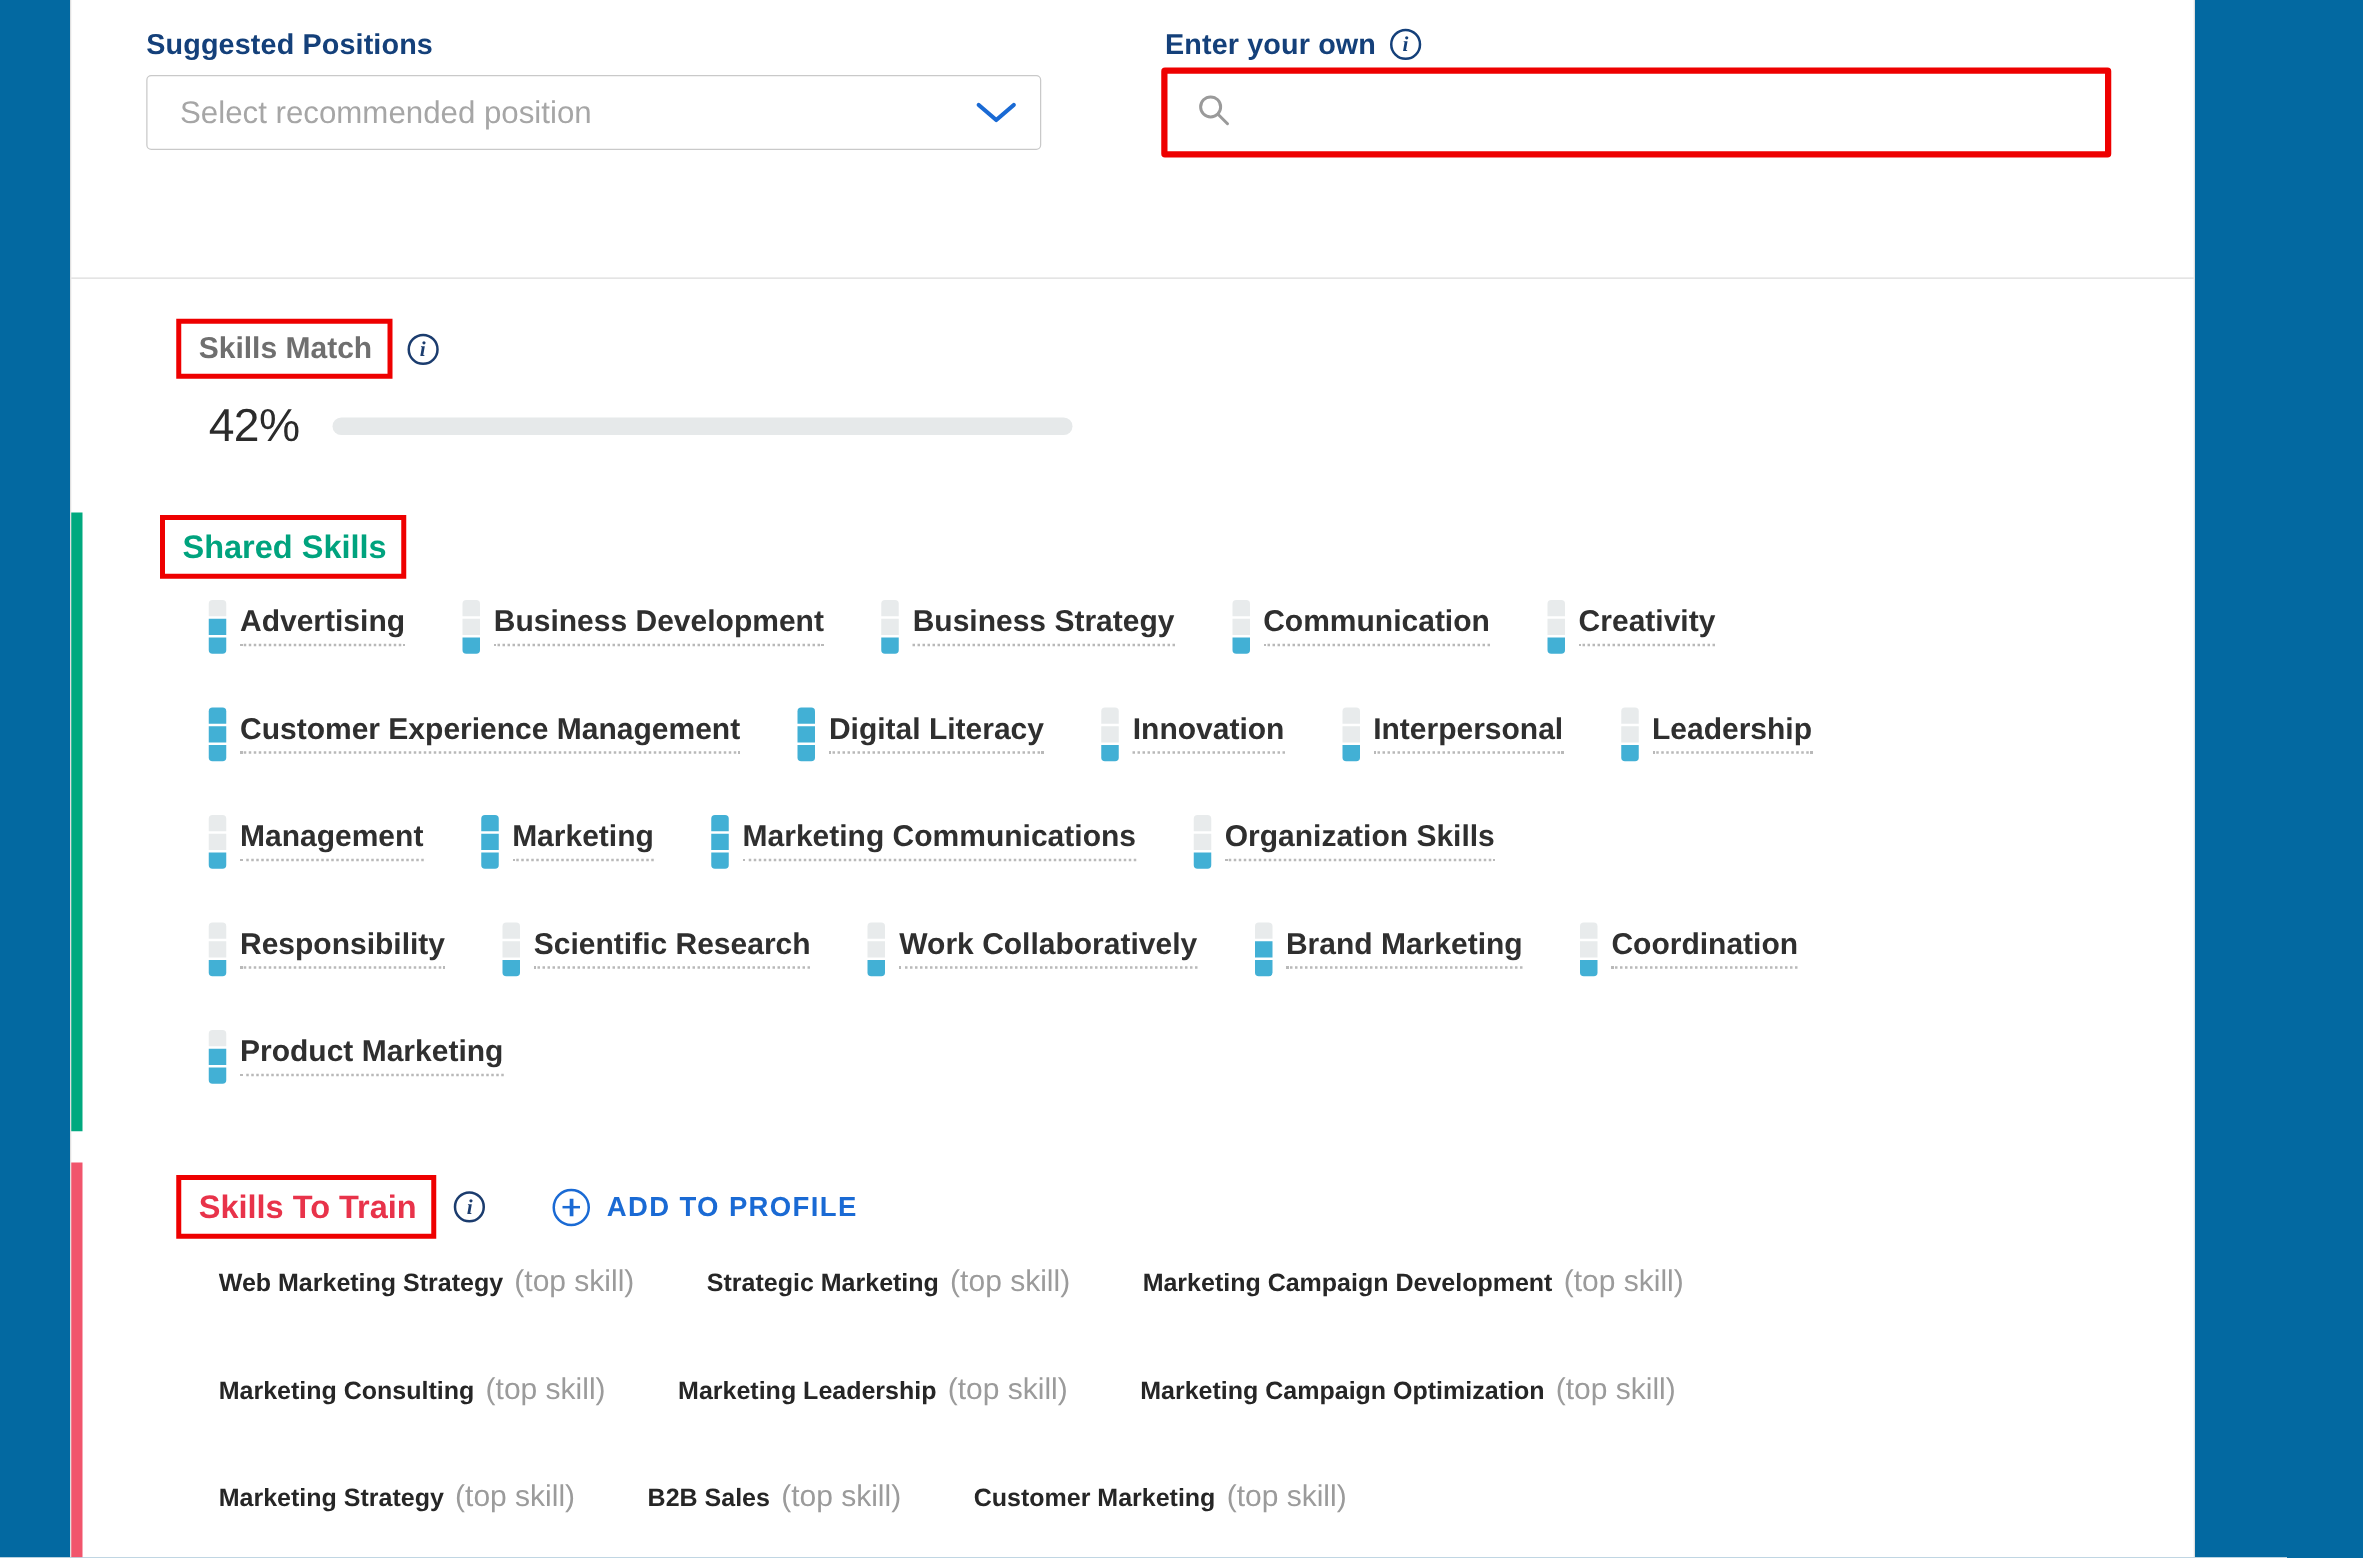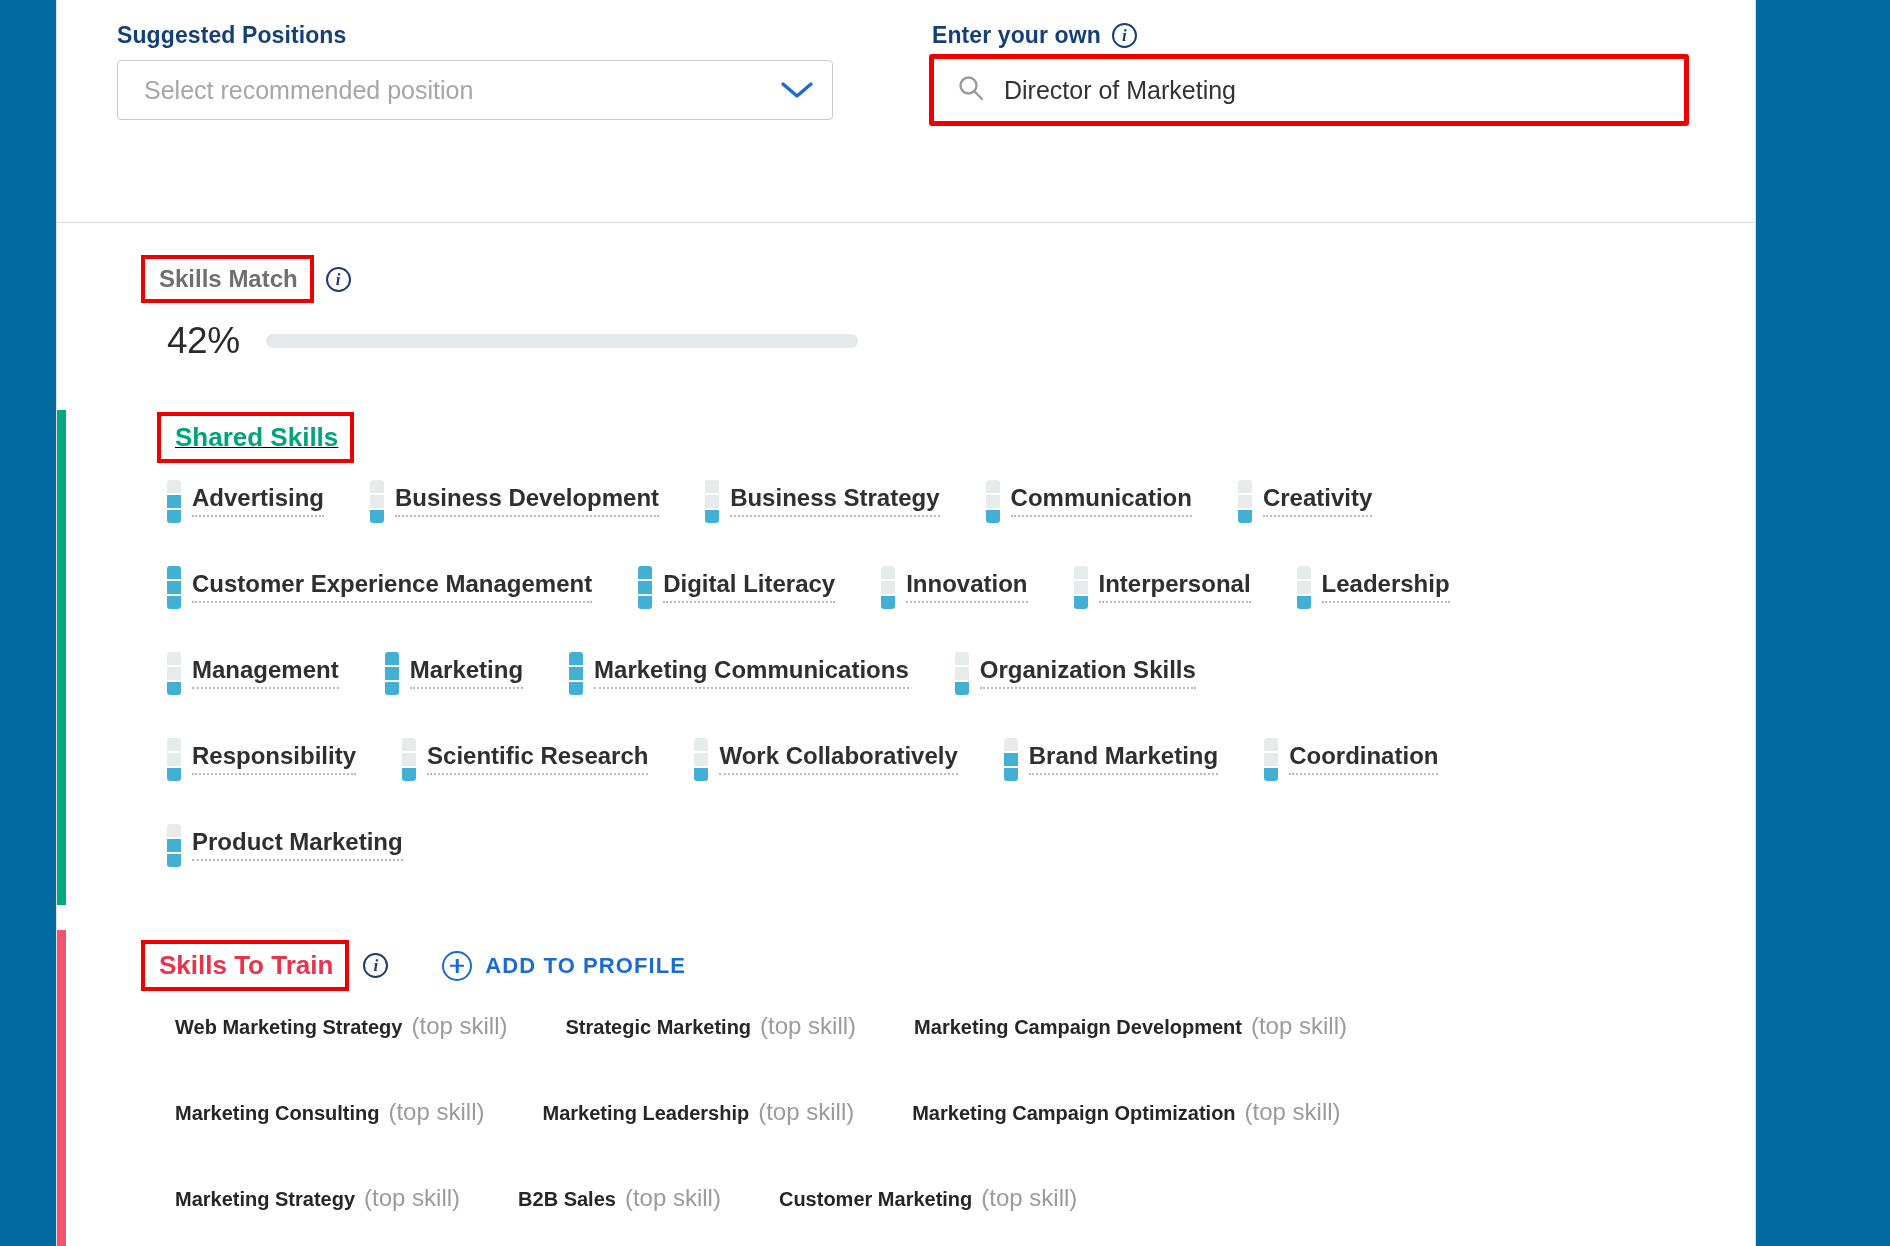--- a/index.html
+++ b/index.html
@@ -127,21 +127,21 @@
   }
   .bar-fill { height: 100%; background: #07b894; border-radius: 7px; }
 
   
   .rail { position: absolute; left: 0px; width: 9px; }
   .rail-green { top: 410px; height: 495px; background: #00a97f; }
   .rail-pink  { top: 930px; height: 316px; background: #f1556c; }
 
   
   .sec-hd { position: absolute; display: flex; align-items: center; gap: 14px; }
-  .sec-hd-shared { left: 100px; top: 412px; text-decoration: underline; }
+  .sec-hd-shared { left: 71px; top: 412px; }
   .sec-hd-train  { left: 84px; top: 940px; }
   .sec-title { font-weight: bold; font-size: 26px; }
   .sec-title.green { color: #00a37e; }
   .sec-title.pink  { color: #e8334a; }
 
   .add-profile {
     display: flex; align-items: center; gap: 13px;
     margin-left: 40px;
     color: #1a6ad4;
     font-weight: bold;
@@ -234,21 +234,20 @@
       </div>
 
       <div class="search-outline">
         <div class="search-inner">
           <span>
             <svg viewBox="0 0 26 26" width="26" height="26">
               <circle cx="10.5" cy="10.5" r="8" fill="none" stroke="#9a9a9a" stroke-width="2.4"></circle>
               <line x1="16.4" y1="16.4" x2="24" y2="24" stroke="#9a9a9a" stroke-width="2.4" stroke-linecap="round"></line>
             </svg>
           </span>
-          <input class="search-value" type="text" value="Director of Marketing" style="">
         </div>
       </div>
     </div>
 
     <div class="divider"></div>
 
     <div class="skills-match-hd">
       <div class="hl-box">
         <span class="skills-match-text">Skills Match</span>
       </div>

